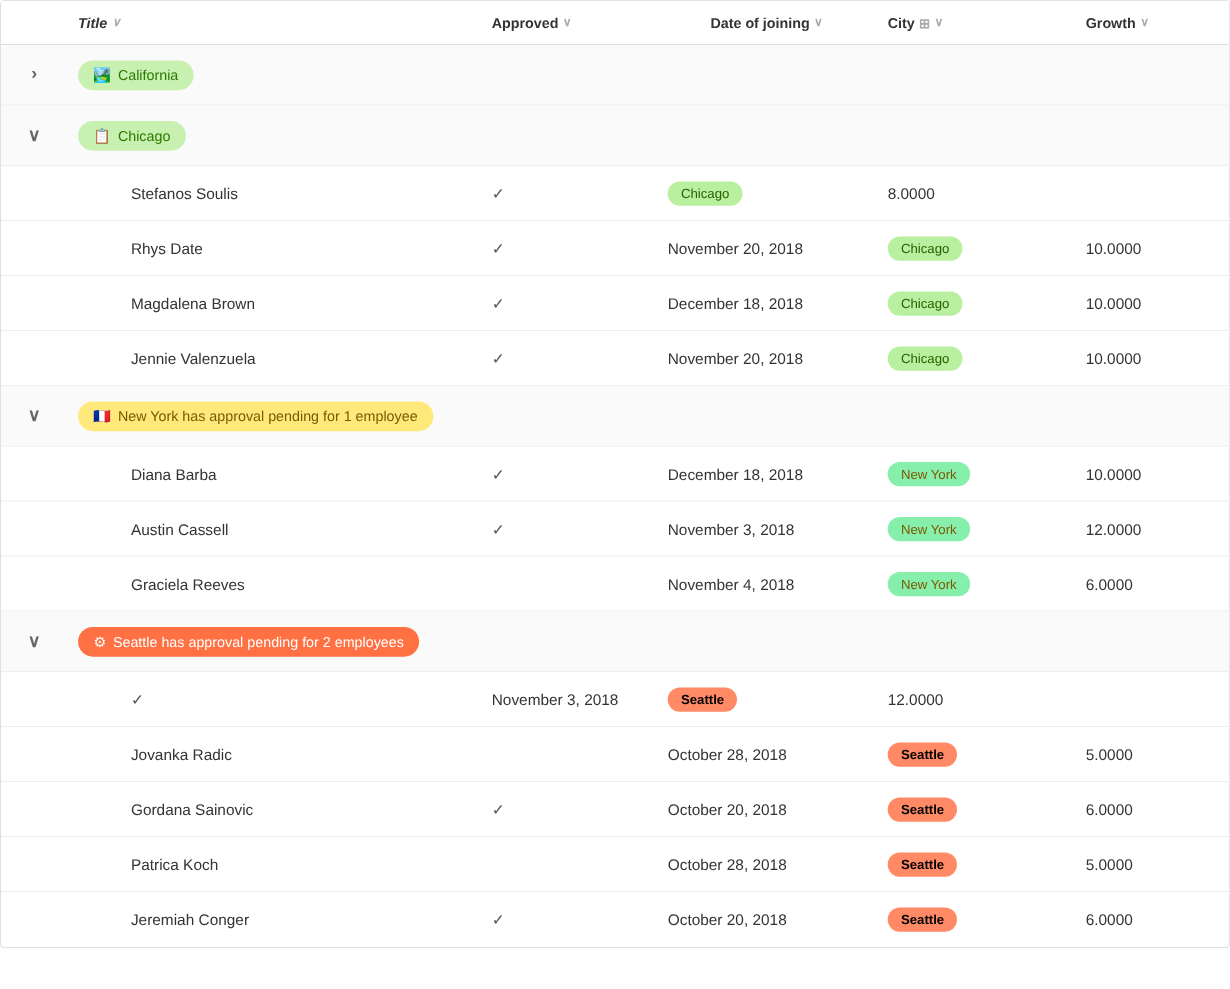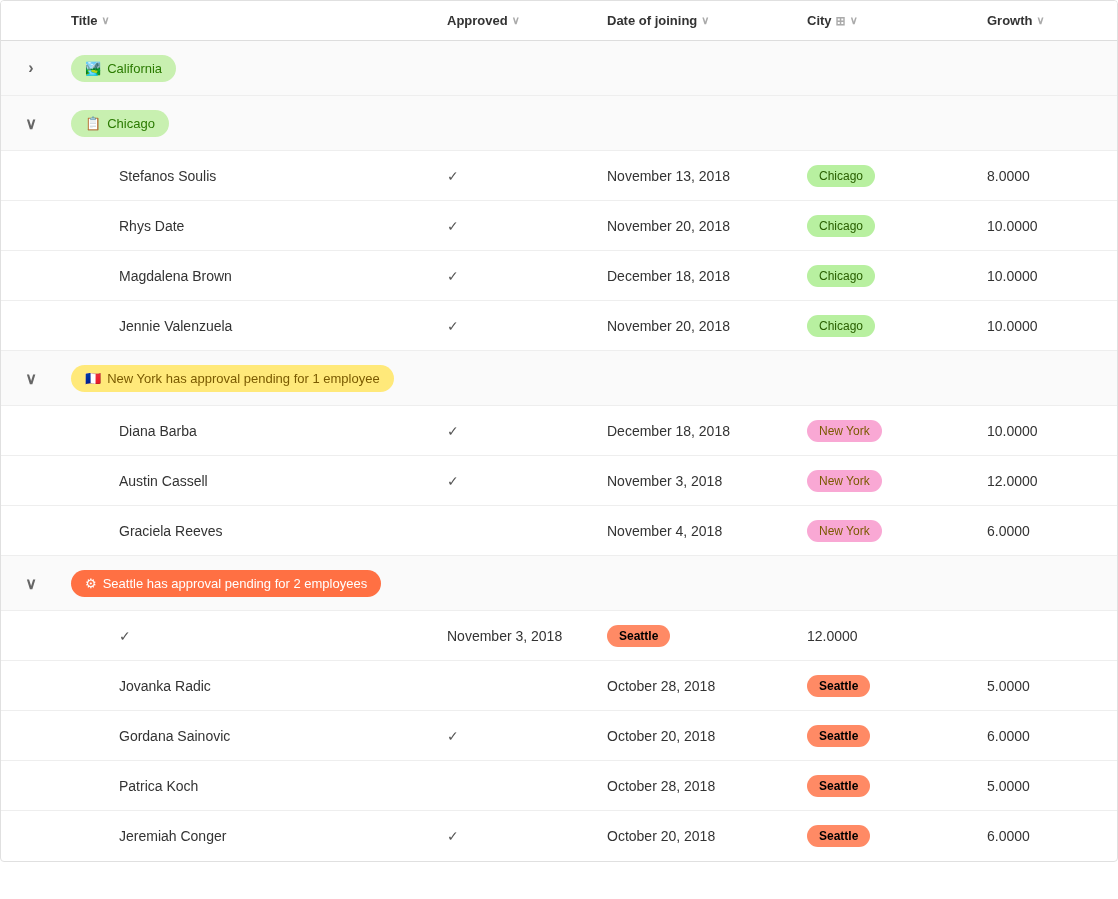--- a/index.html
+++ b/index.html
@@ -99,31 +99,31 @@
     }
     
     .city-badge {
       display: inline-block;
       padding: 4px 12px;
       border-radius: 12px;
       font-size: 12px;
       font-weight: 500;
     }
     .city-chicago { background: #b8f0a0; color: #2a6000; }
-    .city-newyork { background: #f9a8d4; color: #7a5a00; }
+    .city-newyork { background: #86efac; color: #7a5a00; }
     .city-seattle { background: #ff8a65; color: #000000; font-weight: bold; }
     .check-icon {
       color: #555;
       font-size: 14px;
     }
 
     .col-expand { width: 60px; }
-    .col-title { flex: 1; }
+    .col-title { flex: 1; font-style: italic; }
     .col-approved { width: 160px; }
-    .col-date { width: 200px; }
+    .col-date { width: 200px; justify-content: center; }
     .col-city { width: 180px; }
     .col-growth { width: 140px; }
   </style>
 </head>
 <body>
 
 <div class="table-container">
 
   <div class="table-header">
     <div class="th col-expand"></div>
@@ -176,23 +176,20 @@
 
   <div class="table-row">
     <div class="cell expand"></div>
     <div class="cell">
         <span>Stefanos Soulis</span>
       </div>
     <div class="cell">
         <span class="check-icon">✓</span>
       </div>
     <div class="cell">
-        <span>November 13, 2018</span>
-      </div>
-    <div class="cell">
         <span class="city-badge city-chicago">Chicago</span>
       </div>
     <div class="cell">
         <span>8.0000</span>
       </div>
   </div>
   <div class="table-row">
     <div class="cell expand"></div>
     <div class="cell">
         <span>Rhys Date</span>

